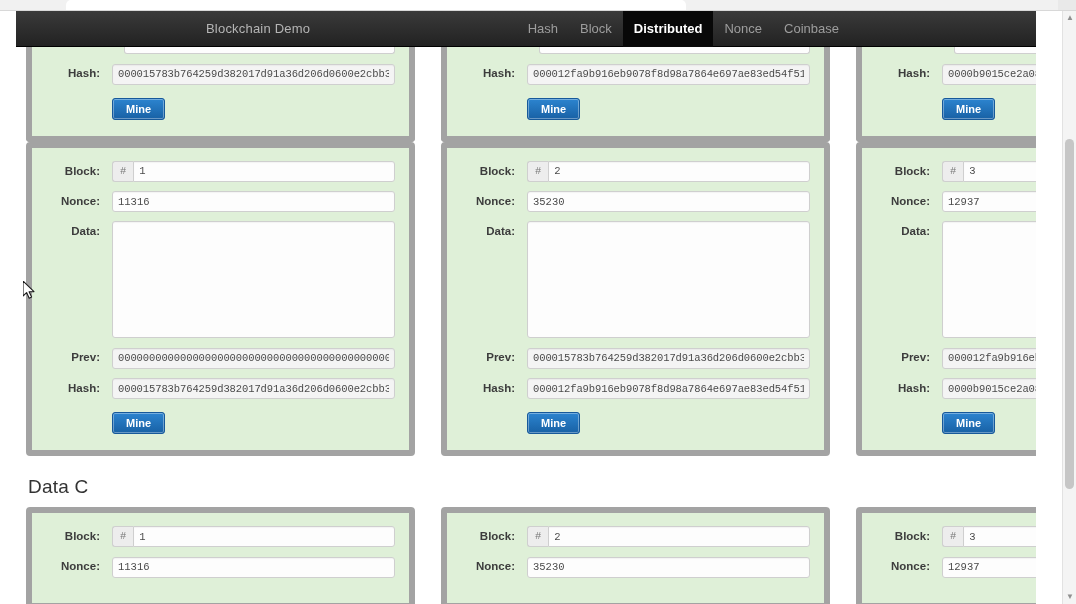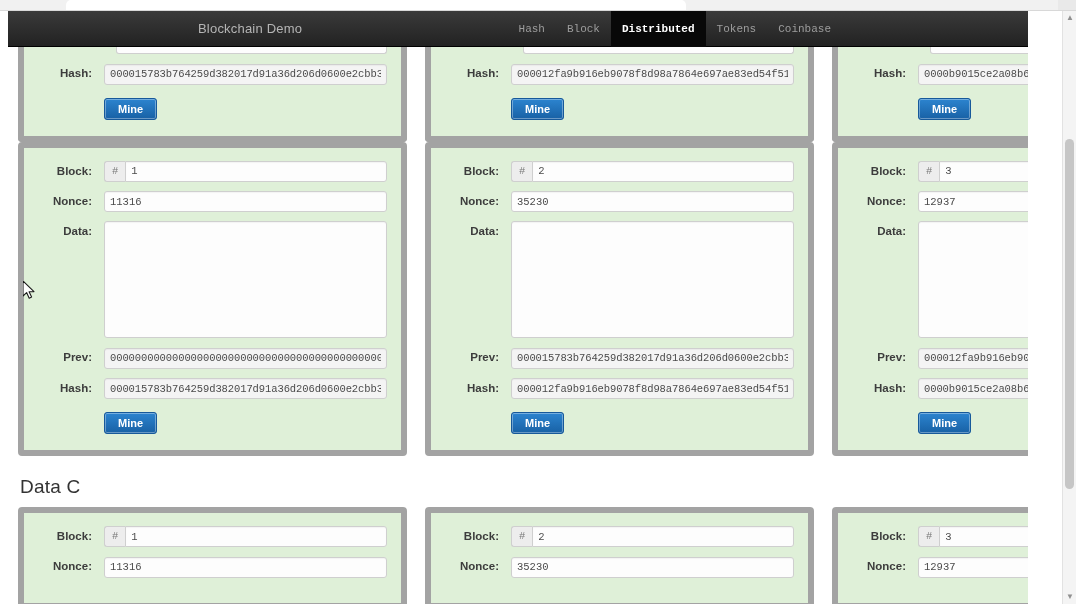--- a/index.html
+++ b/index.html
@@ -32,21 +32,21 @@
   .browser-sliver .sliver-right {
     position: absolute;
     right: 0; top: 0;
     width: 18px; height: 11px;
     background: #e9e9e9;
   }
 
   
   .page {
     position: absolute;
-    top: 11px; left: 8px;
+    top: 11px; left: 16px;
     width: 1020px;
     height: 593px;
     background: #fef9c3;
     overflow: hidden;
   }
 
   
   .navbar {
     position: relative;
     height: 36px;
@@ -68,24 +68,23 @@
     margin-right: 186px;
     display: flex;
     align-items: stretch;
     height: 36px;
   }
   .nav-link {
     display: flex;
     align-items: center;
     padding: 0 11px;
     color: #9d9d9d;
-    font-size: 11px;
+    font-size: 13px;
     white-space: nowrap;
     cursor: pointer;
-    font-family: Liberation Mono, monospace;
   }
   .nav-link.active {
     background: #080808;
     color: #ffffff;
     font-weight: bold;
   }
 
   
   .content {
     position: relative;
@@ -96,21 +95,21 @@
   .peer-title {
     font-size: 19px;
     color: #333;
     font-weight: normal;
     margin: 20px 0 9px 2px;
     letter-spacing: .2px;
   }
 
   .peer-row {
     display: flex;
-    gap: 18px;
+    gap: 26px;
     align-items: flex-start;
   }
 
   .block-card {
     background: #dff0d8;
     border: 6px solid #a3a3a3;
     border-radius: 4px;
     padding: 13px 14px 16px 14px;
     flex: 0 0 389px;
     width: 389px;
@@ -275,21 +274,21 @@
 </div>
 
 <div class="page">
 
   <div class="navbar">
     <div class="brand">Blockchain Demo</div>
     <nav class="nav-links">
       <a class="nav-link">Hash</a>
       <a class="nav-link">Block</a>
       <a class="nav-link active">Distributed</a>
-      <a class="nav-link">Tokens</a>
+      <a class="nav-link">Nonce</a>
       <a class="nav-link">Coinbase</a>
     </nav>
   </div>
 
   <div class="content">
 
     <div class="peer-row">
 
       <div class="block-card partial-top">
         <div class="cut-field"></div>

